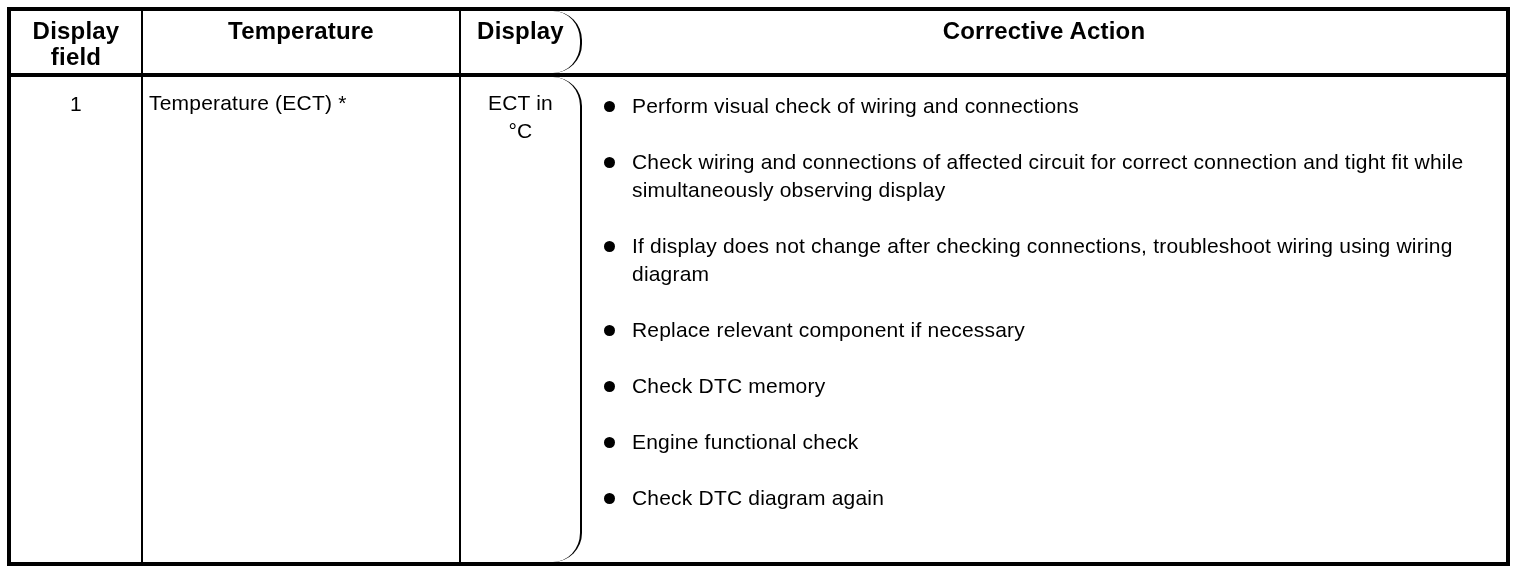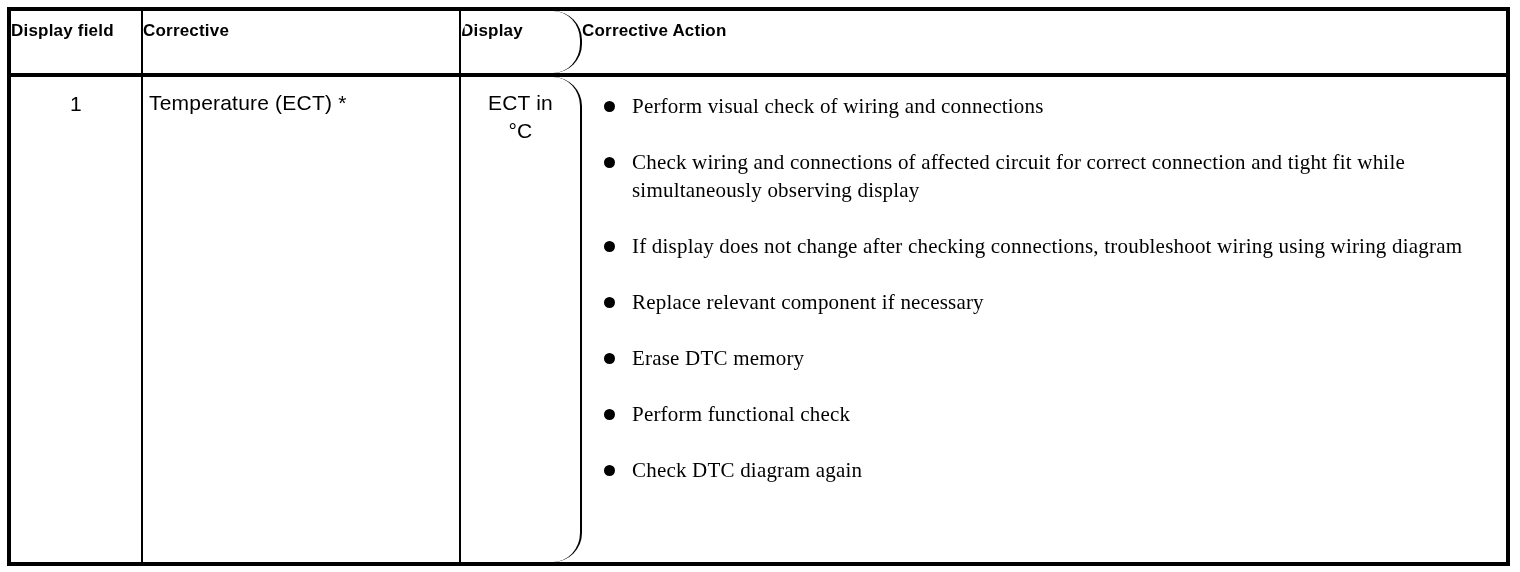--- a/index.html
+++ b/index.html
@@ -47,22 +47,23 @@
   .cell:last-child {
     border-right: none;
   }
   .col-field   { width: 132px; flex: 0 0 132px; }
   .col-desc    { width: 318px; flex: 0 0 318px; }
   .col-display { width: 121px; flex: 0 0 121px; border-radius: 29px; }
   .col-action  { flex: 1 1 auto; }
 
   .hcell {
     font-weight: bold;
-    font-size: 17px;
+    font-size: 24px;
     line-height: 26px;
+    text-align: center;
     padding-top: 7px;
     letter-spacing: 0.2px;
   }
   .bcell {
     font-size: 21px;
     line-height: 28px;
     letter-spacing: 0.2px;
   }
   .field-cell {
     text-align: center;
@@ -70,21 +71,20 @@
   }
   .desc-cell {
     padding: 12px 8px 0 6px;
   }
   .display-cell {
     text-align: center;
     padding-top: 12px;
   }
   .action-cell {
     padding: 15px 24px 0 22px;
-    font-family: Liberation Serif, serif;
   }
   ul.action-list {
     margin: 0;
     padding: 0;
     list-style: none;
   }
   ul.action-list li {
     display: flex;
     align-items: flex-start;
     margin: 0 0 28px 0;
@@ -103,21 +103,21 @@
   }
 </style>
 </head>
 <body>
 
 <div class="page">
   <div class="service-table">
 
     <div class="row header-row">
       <div class="cell hcell col-field">Display field</div>
-      <div class="cell hcell col-desc">Corrective</div>
+      <div class="cell hcell col-desc">Temperature</div>
       <div class="cell hcell col-display">Display</div>
       <div class="cell hcell col-action">Corrective Action</div>
     </div>
 
     <div class="row body-row">
       <div class="cell bcell field-cell col-field">1</div>
 
       <div class="cell bcell desc-cell col-desc">
         <div>Temperature (ECT) *</div>
       </div>
@@ -140,25 +140,25 @@
           <li>
             <span class="bullet"></span>
             <span class="action-text">If display does not change after checking connections, troubleshoot wiring using wiring diagram</span>
           </li>
           <li>
             <span class="bullet"></span>
             <span class="action-text">Replace relevant component if necessary</span>
           </li>
           <li>
             <span class="bullet"></span>
-            <span class="action-text">Erase DTC memory</span>
+            <span class="action-text">Check DTC memory</span>
           </li>
           <li>
             <span class="bullet"></span>
-            <span class="action-text">Perform functional check</span>
+            <span class="action-text">Engine functional check</span>
           </li>
           <li>
             <span class="bullet"></span>
             <span class="action-text">Check DTC diagram again</span>
           </li>
         </ul>
       </div>
     </div>
 
   </div>

